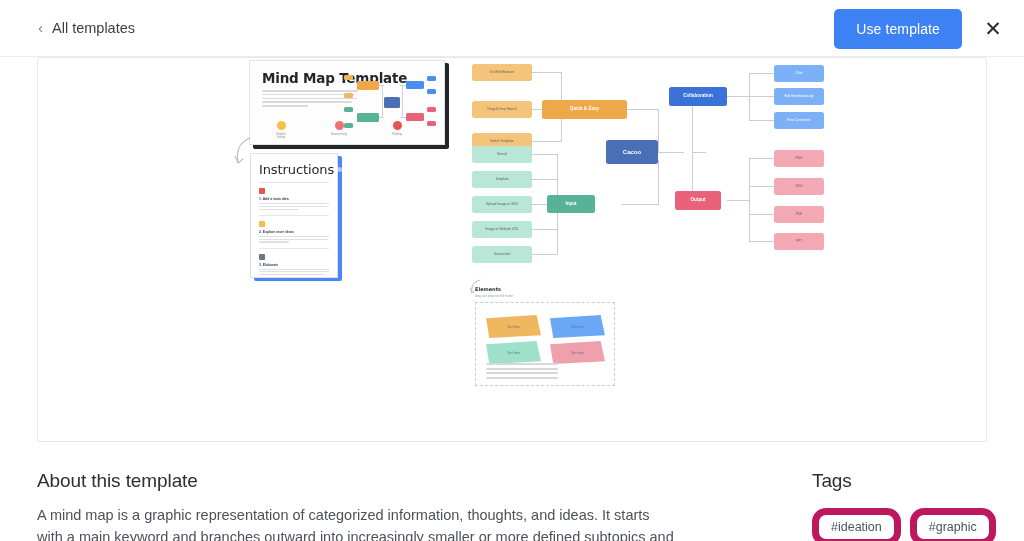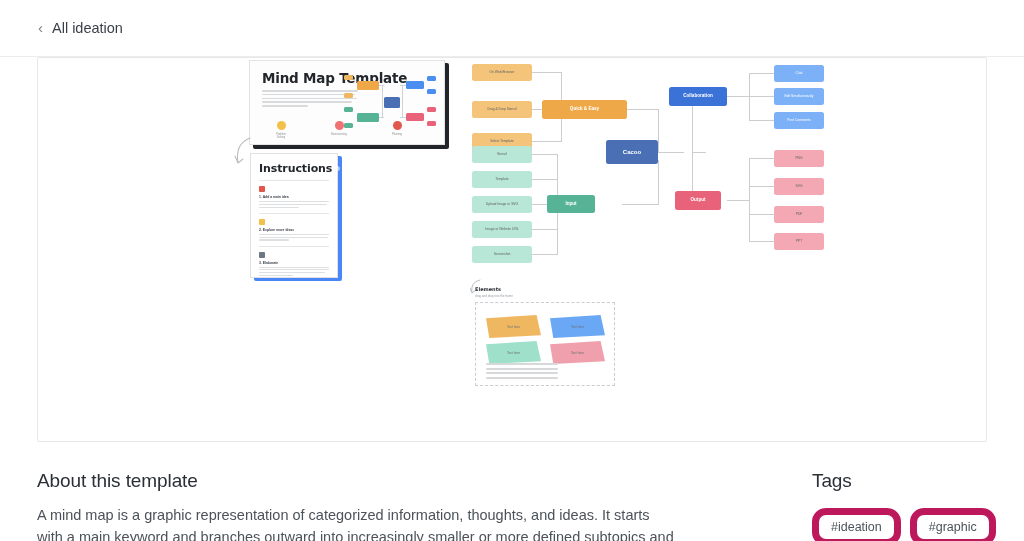--- a/index.html
+++ b/index.html
@@ -85,22 +85,22 @@
   .instr-shadow {
     position:absolute; left:216px; top:98px; width:88px; height:125px;
     background:#4a86f7; border-radius:2px;
   }
   .instr {
     position:absolute; left:212px; top:95px; width:88px; height:125px;
     background:#fff; border:1px solid #e0e0e0; padding:8px 8px 0;
   }
   .instr-head { display:flex; align-items:center; justify-content:space-between; }
   .instr-title {
-    font-family:"DejaVu Sans", sans-serif; font-weight:bold;
-    font-size:11px; color:#23272c; letter-spacing:-.1px;
+    font-family:"DejaVu Sans", sans-serif; font-weight:normal;
+    font-size:13px; color:#23272c; letter-spacing:-.1px;
   }
   .instr-badge {
     width:11px; height:11px; border-radius:50%;
     background:#f7d06a; position:relative;
   }
   .instr-badge:after{
     content:""; position:absolute; left:3px; top:3px; width:5px;height:5px;
     border-radius:50%; background:#fff; opacity:.55;
   }
   .hr { height:1px; background:#e6e6e6; margin:5px 0 5px; }
@@ -159,21 +159,25 @@
   }
 </style>
 </head>
 <body>
 
 <div class="page">
 
   <div class="topbar">
     <div class="back-link">
       <span class="chev">‹</span>
-      <span class="back-label">All ideation</span>
+      <span class="back-label">All templates</span>
+    </div>
+    <div class="topbar-right">
+      <button class="use-template">Use template</button>
+      <div class="close-btn">✕</div>
     </div>
   </div>
 
   <div class="preview-wrap">
     <div class="canvas">
 
       <div class="board-shadow"></div>
       <div class="board">
         <div class="board-title">Mind Map Template</div>
         <div class="board-sub">

